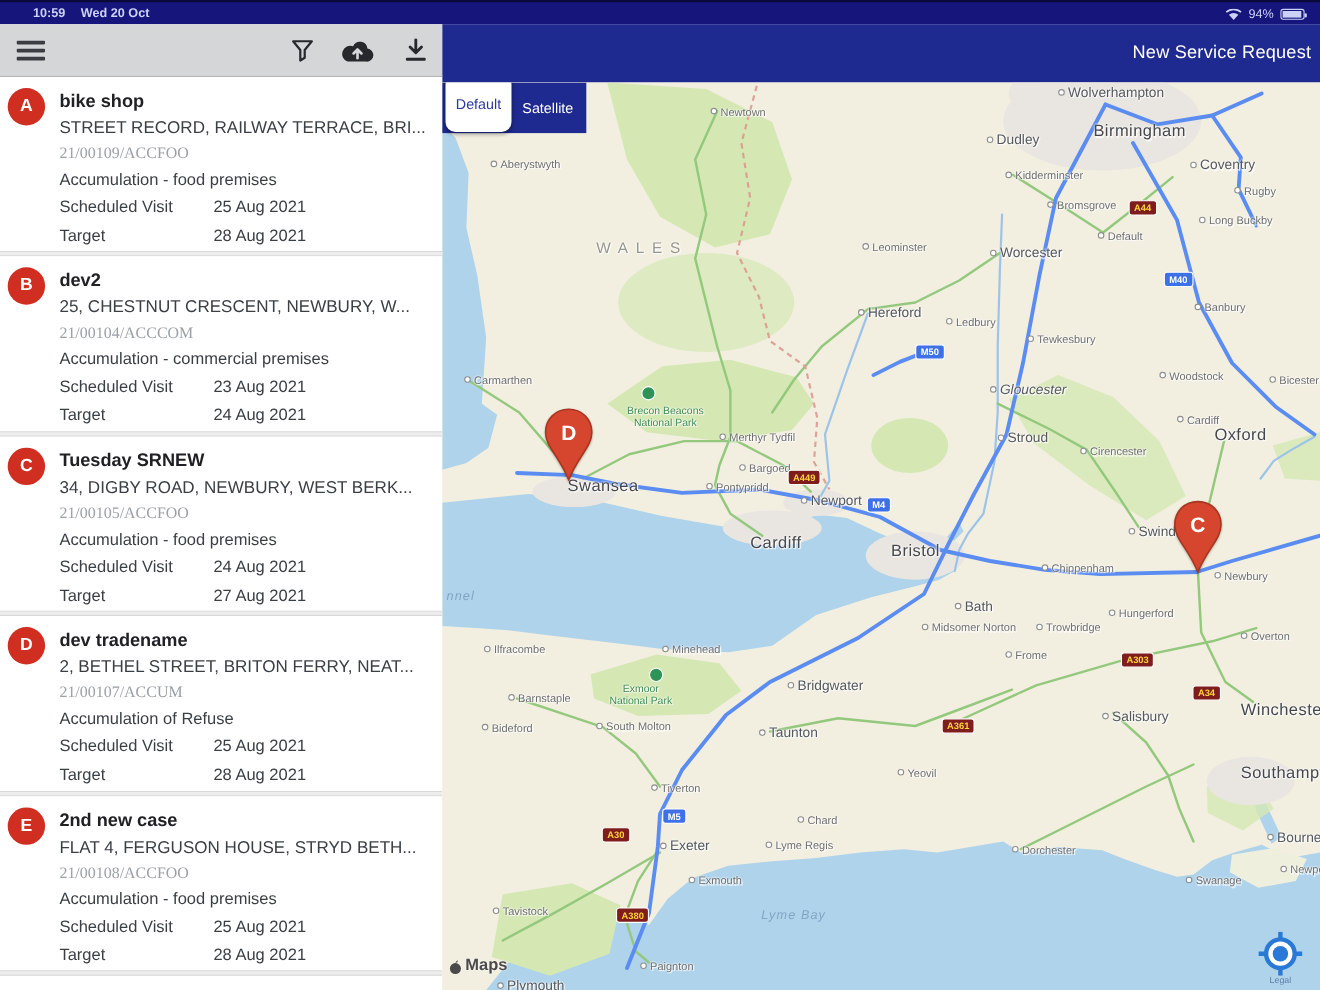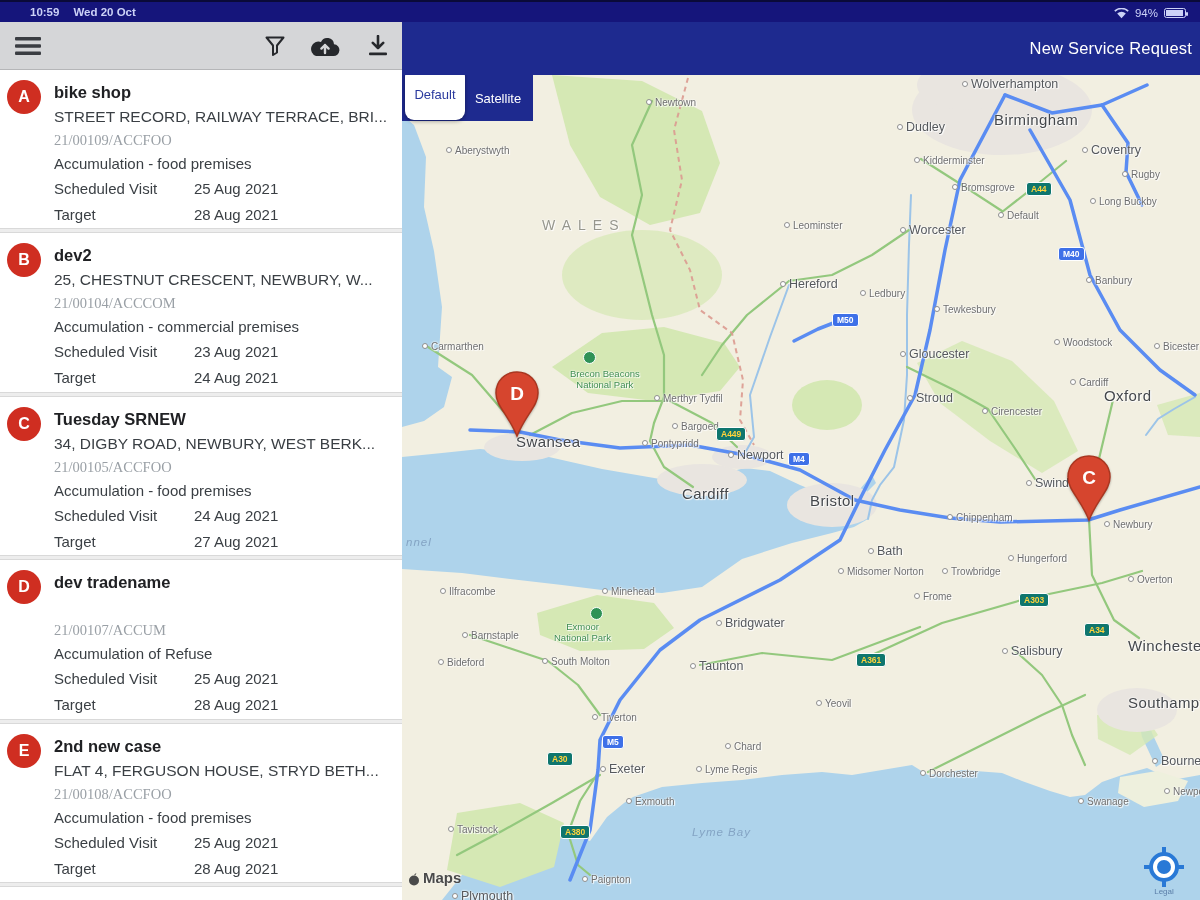--- a/index.html
+++ b/index.html
@@ -53,21 +53,21 @@
   .ml.md { font-size:12.5px; color:#55585c; }
   .ml.lg { font-size:15px; color:#44474b; letter-spacing:.4px; }
   .ml.region { font-size:14px; color:#96968c; letter-spacing:7px; }
   .ml.water { font-style:italic; color:#84a4c4; font-size:11.5px; letter-spacing:1px; text-shadow:none; }
   .ml.park { color:#3f8d4f; font-size:9.5px; text-align:center; white-space:pre-line; line-height:11px; }
   .ml.parkicon { width:13px; height:13px; border-radius:50%; background:#2f9257; border:1.5px solid #fff; }
 
   .shield { position:absolute; font-weight:bold; font-size:8.5px; padding:1.5px 4px; border-radius:3px;
     border:1px solid #fff; line-height:1; pointer-events:none; }
   .shield.blue { background:#3e70e8; color:#fff; }
-  .shield.green { background:#0f766e; color:#ffd33c; }
+  .shield.green { background:#7f1d1d; color:#ffd33c; }
 
   .marker { position:absolute; width:46px; height:68px; cursor:pointer; filter:drop-shadow(0 1px 1px rgba(0,0,0,.3)); }
 
   
   #map-tabs { position:absolute; left:0; top:0; width:131px; height:46px; background:#1e2a8f;padding-left:44px; }
   .map-tab { position:absolute; top:0; height:46px; width:64px; display:flex; align-items:center; justify-content:center;
     color:#fff; font-size:13px; font-weight:500; cursor:pointer; }
   .map-tab.t0 { left:0; } .map-tab.t1 { left:64px; }
   .map-tab.sel { top:-7px; height:52px; left:3px; width:60px; background:#fff; border-radius:9px;
     color:#2b3a9e; box-shadow:0 1px 4px rgba(0,0,0,.4); }
@@ -157,20 +157,21 @@
         <div class="sr-addr">34, DIGBY ROAD, NEWBURY, WEST BERK...</div>
         <div class="sr-ref">21/00105/ACCFOO</div>
         <div class="sr-cat">Accumulation - food premises</div>
         <div class="sr-row r1"><span class="lbl">Scheduled Visit</span><span>24 Aug 2021</span></div>
         <div class="sr-row r2"><span class="lbl">Target</span><span>27 Aug 2021</span></div>
       </div>
       <div class="sr-div"></div>
       <div class="sr-item">
         <div class="sr-badge">D</div>
         <div class="sr-title">dev tradename</div>
+        <div class="sr-addr">2, BETHEL STREET, BRITON FERRY, NEAT...</div>
         <div class="sr-ref">21/00107/ACCUM</div>
         <div class="sr-cat">Accumulation of Refuse</div>
         <div class="sr-row r1"><span class="lbl">Scheduled Visit</span><span>25 Aug 2021</span></div>
         <div class="sr-row r2"><span class="lbl">Target</span><span>28 Aug 2021</span></div>
       </div>
       <div class="sr-div"></div>
       <div class="sr-item">
         <div class="sr-badge">E</div>
         <div class="sr-title">2nd new case</div>
         <div class="sr-addr">FLAT 4, FERGUSON HOUSE, STRYD BETH...</div>
@@ -264,21 +265,21 @@
       <div class="ml sm" style="left: 720px; top: 94px;">Rugby</div>
       <div class="ml sm" style="left: 512px; top: 80px;">Kidderminster</div>
       <div class="ml sm" style="left: 550px; top: 107px;">Bromsgrove</div>
       <div class="ml sm" style="left: 596px; top: 135px;">Default</div>
       <div class="ml sm" style="left: 688px; top: 121px;">Long Buckby</div>
       <div class="ml md" style="left: 498px; top: 148px;">Worcester</div>
       <div class="ml sm" style="left: 382px; top: 145px;">Leominster</div>
       <div class="ml md" style="left: 378px; top: 202px;">Hereford</div>
       <div class="ml sm" style="left: 458px; top: 213px;">Ledbury</div>
       <div class="ml sm" style="left: 532px; top: 229px;">Tewkesbury</div>
-      <div class="ml md" style="left: 498px; top: 272px;">Gloucester</div>
+      <div class="ml md" style="left: 498px; top: 272px; font-style: italic;">Gloucester</div>
       <div class="ml md" style="left: 505px; top: 316px;">Stroud</div>
       <div class="ml sm" style="left: 580px; top: 331px;">Cirencester</div>
       <div class="ml sm" style="left: 684px; top: 200px;">Banbury</div>
       <div class="ml sm" style="left: 652px; top: 262px;">Woodstock</div>
       <div class="ml sm" style="left: 668px; top: 302px;">Cardiff</div>
       <div class="ml lg" style="left: 702px; top: 312px;">Oxford</div>
       <div class="ml sm" style="left: 752px; top: 266px;">Bicester</div>
       <div class="ml sm" style="left: 244px; top: 22px;">Newtown</div>
       <div class="ml sm" style="left: 44px; top: 70px;">Aberystwyth</div>
       <div class="ml region" style="left: 140px; top: 142px;">WALES</div>

